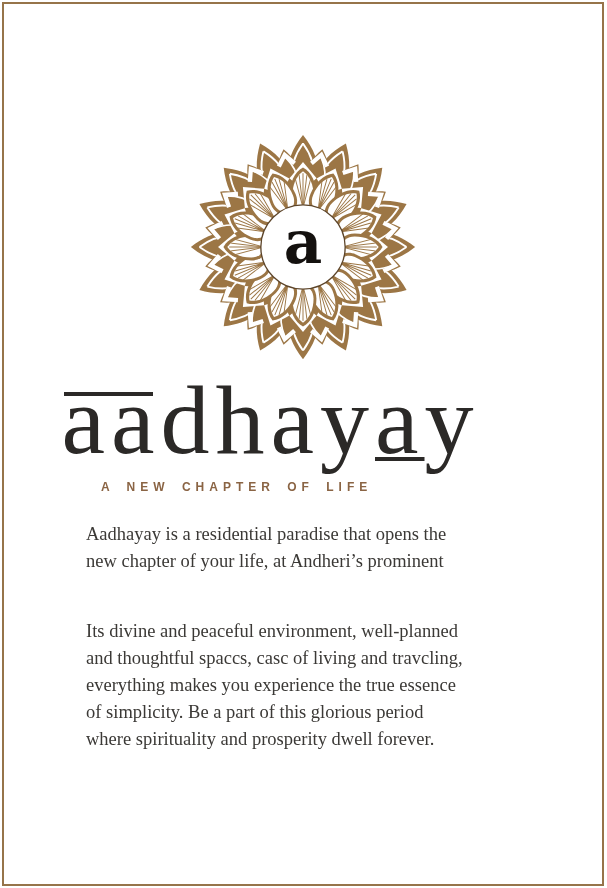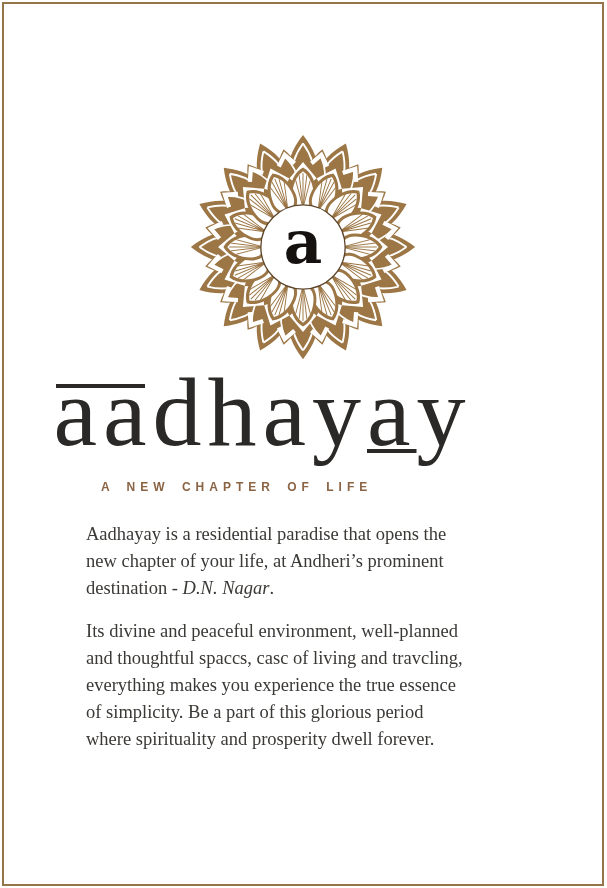--- a/index.html
+++ b/index.html
@@ -25,21 +25,21 @@
   .mandala {
     position:absolute;
     left:188px; top:132px;
     width:230px; height:230px;
   }
   .mandala svg { width:100%; height:100%; display:block; }
   
   .wordmark {
     position:absolute;
     left:0; top:363px; width:525px;
-    margin:0;
+    margin:8px;
     text-align:center;
     font-family:"Liberation Serif", serif;
     font-weight:400;
     font-size:98px;
     line-height:98px;
     letter-spacing:6px;
     color:#2b2927;
     white-space:nowrap;
   }
   .wordmark .ol { position:relative; }
@@ -203,21 +203,21 @@
       <circle cx="120" cy="120" r="44" fill="#ffffff" stroke="#5d452a" stroke-width="1.4"></circle>
       <text x="120" y="137" text-anchor="middle" font-size="62" font-weight="bold" font-family="'DejaVu Serif', serif" fill="#14110f">a</text>
     </svg>
   </div>
 
   <h1 class="wordmark"><span class="ol">aa</span><span>dhay</span><span class="ul">a</span><span>y</span></h1>
 
   <div class="tagline">A NEW CHAPTER OF LIFE</div>
 
   <p class="para p1"><span class="pre">Aadhayay is a residential paradise that opens the
-new chapter of your life, at Andheri’s prominent</span><span class="dest-line"><span>destination - </span><span class="dest-italic">D.N. Nagar</span><span>.</span></span></p>
+new chapter of your life, at Andheri’s prominent</span></p>
 
   <p class="para p2 pre"><span class="pre">Its divine and peaceful environment, well-planned
 and thoughtful spaccs, casc of living and travcling,
 everything makes you experience the true essence
 of simplicity. Be a part of this glorious period
 where spirituality and prosperity dwell forever.</span></p>
 
 </div>
 
 </body></html>

